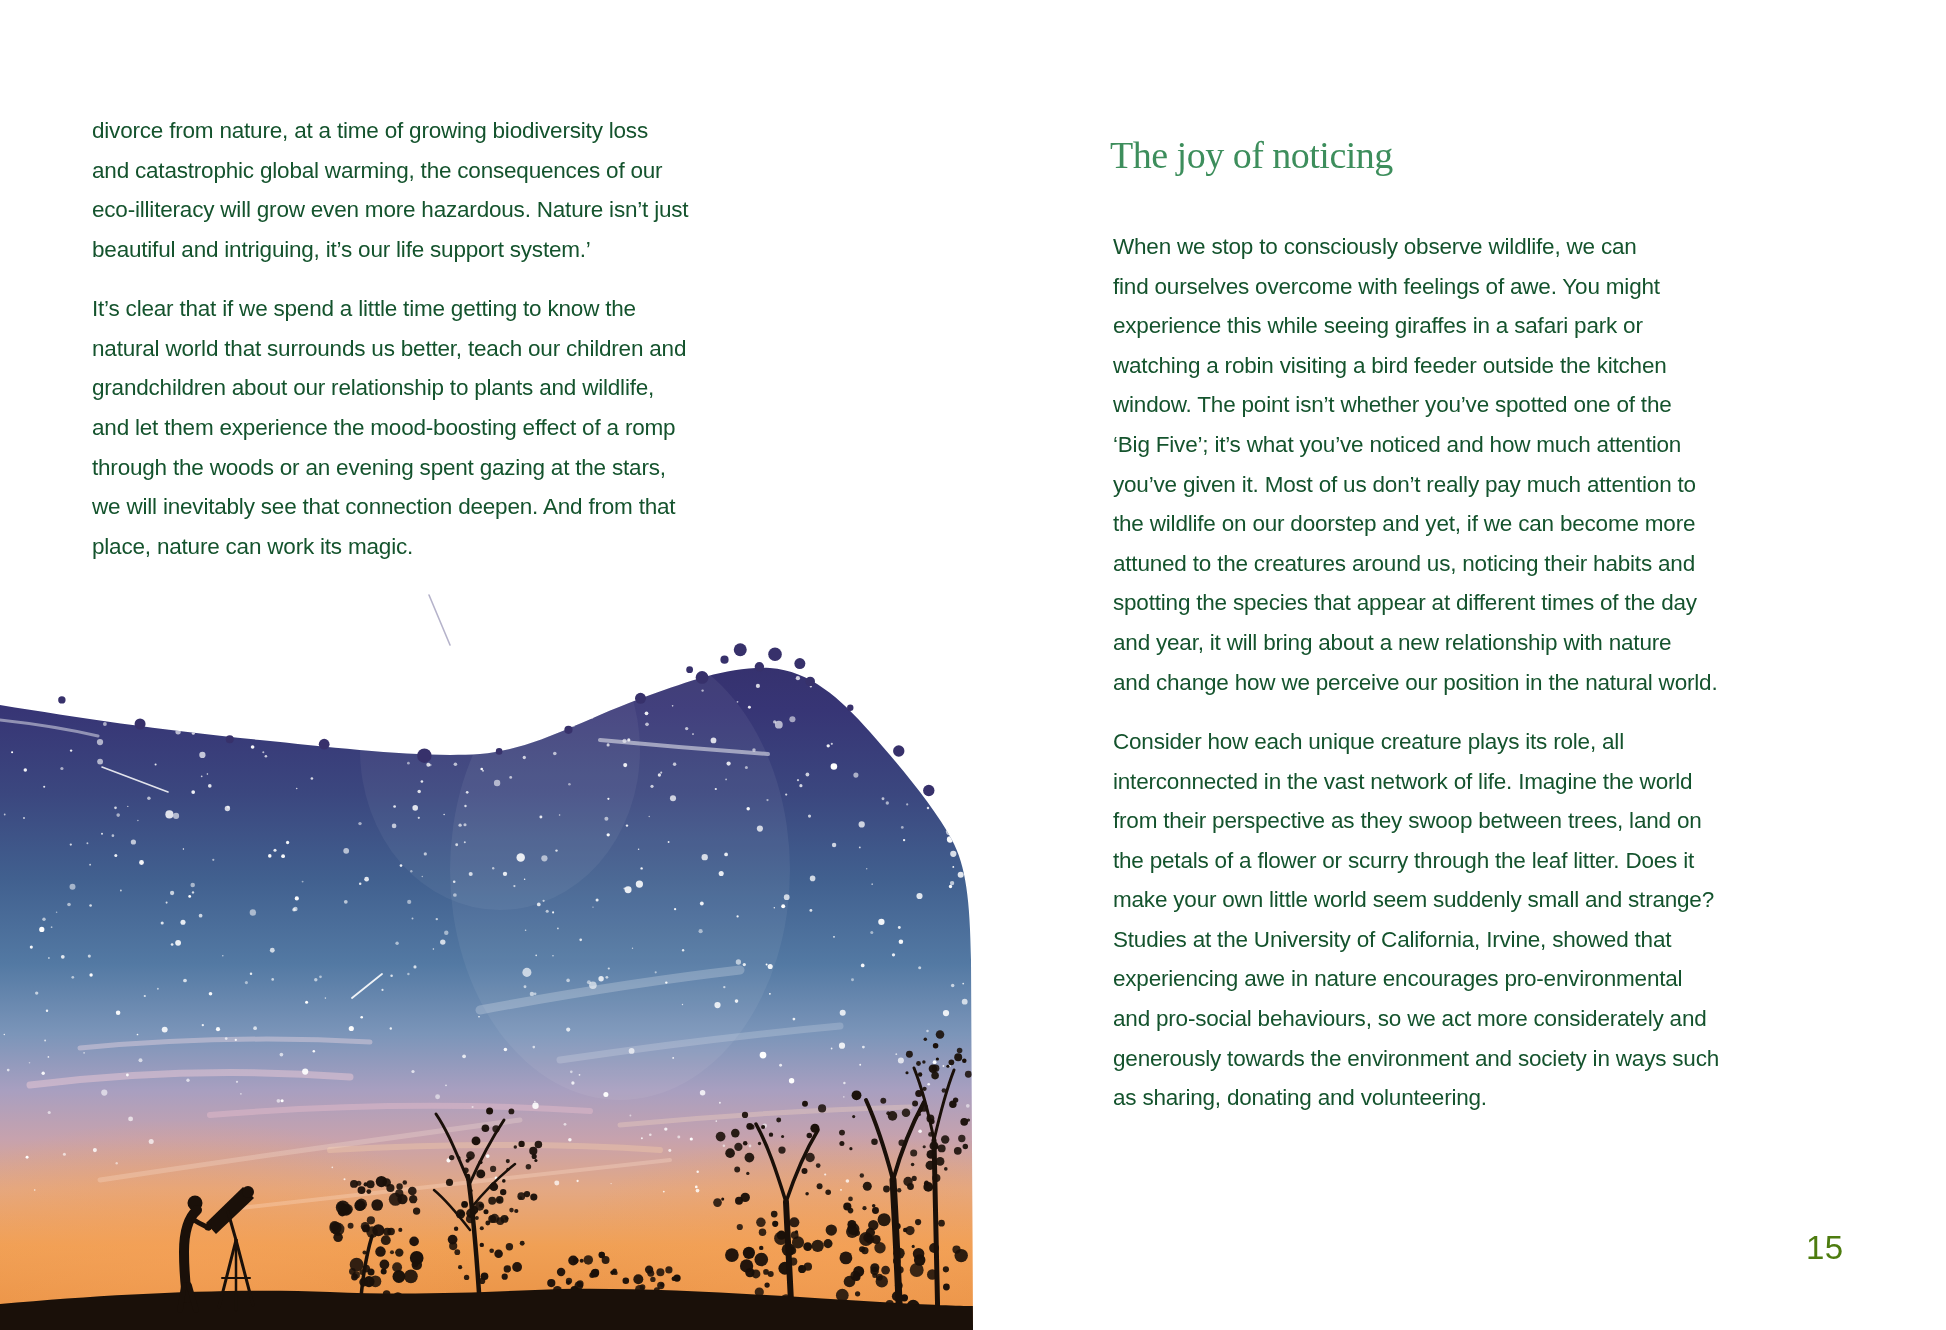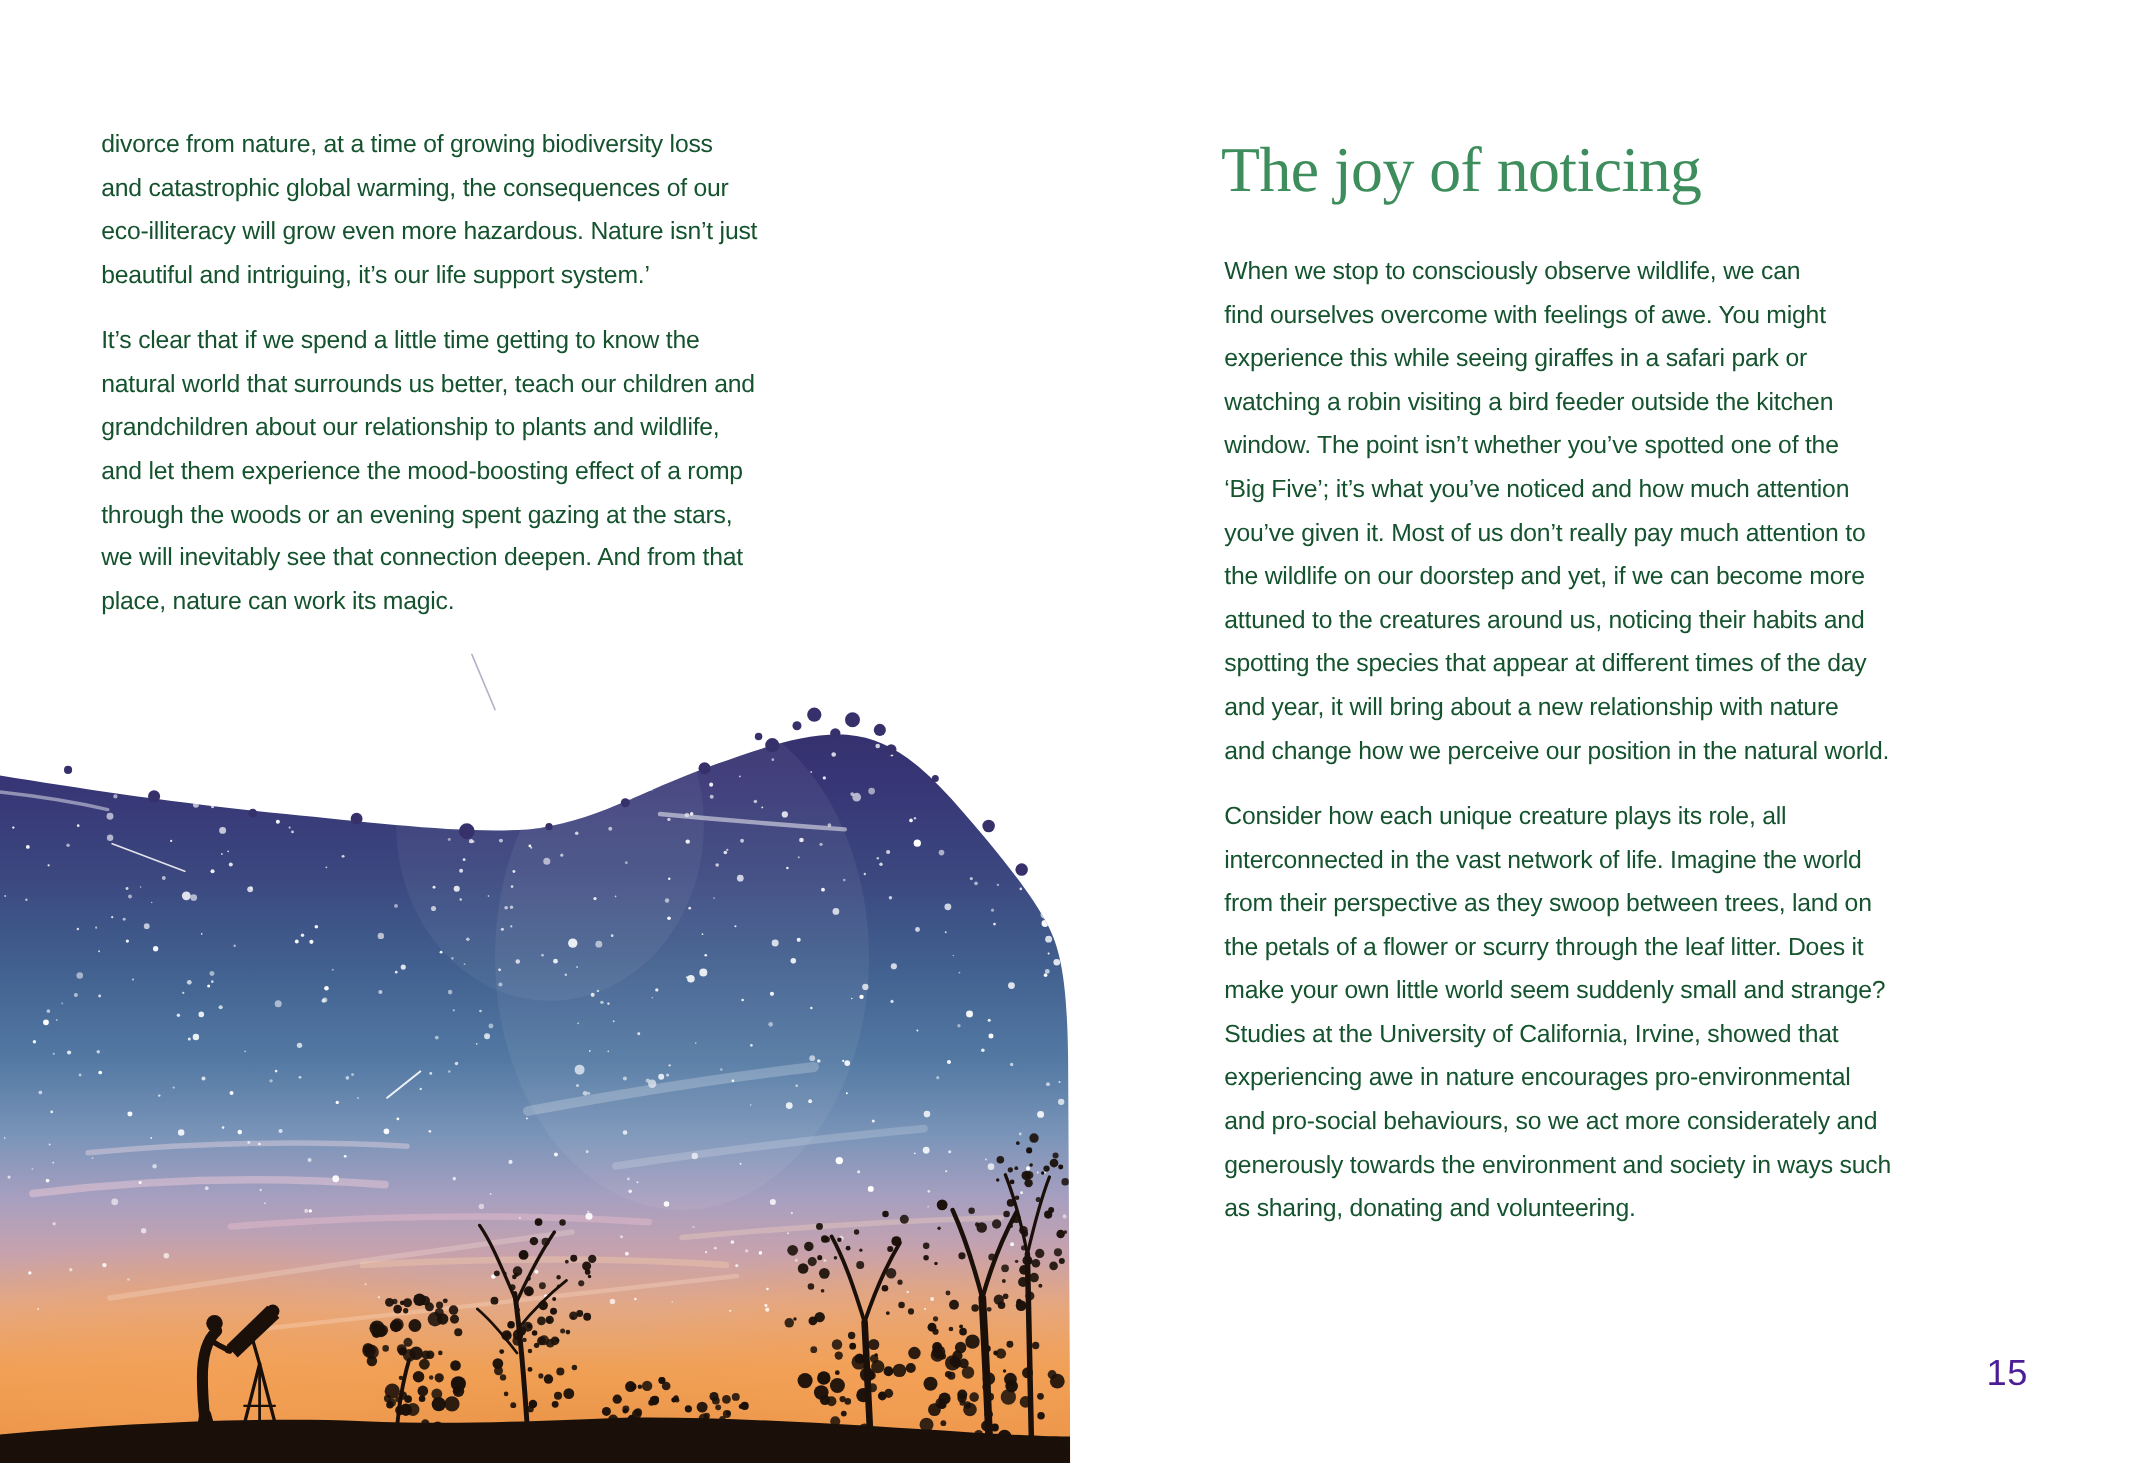--- a/index.html
+++ b/index.html
@@ -19,21 +19,21 @@
     color:#14532d;
   }
   .body-col p { white-space:pre-line; margin:0 0 19.8px 0; }
   #left-text { left:92px; top:111px; width:724px; }
   #right-text { left:1113px; top:227px; width:732px; }
   #chapter-heading {
     position:absolute;
     left:1110px; top:126px;
     font-family:"Liberation Serif", serif;
     font-weight:normal;
-    font-size:58px;
+    font-size:38px;
     line-height:58px;
     letter-spacing:-0.5px;
     white-space:nowrap;
   }
   #page-number {
     position:absolute;
     left:1806px; top:1231px;
     font-size:33px;
     line-height:33px;
     letter-spacing:0.5px;
@@ -1145,16 +1145,16 @@
 interconnected in the vast network of life. Imagine the world
 from their perspective as they swoop between trees, land on
 the petals of a flower or scurry through the leaf litter. Does it
 make your own little world seem suddenly small and strange?
 Studies at the University of California, Irvine, showed that
 experiencing awe in nature encourages pro-environmental
 and pro-social behaviours, so we act more considerately and
 generously towards the environment and society in ways such
 as sharing, donating and volunteering.</p>
     </div>
-    <div id="page-number" style="color: #4c1d95;">15</div>
+    <div id="page-number" style="color: #4d7c0f;">15</div>
   </section>
 
 </div>
 
 </body></html>

